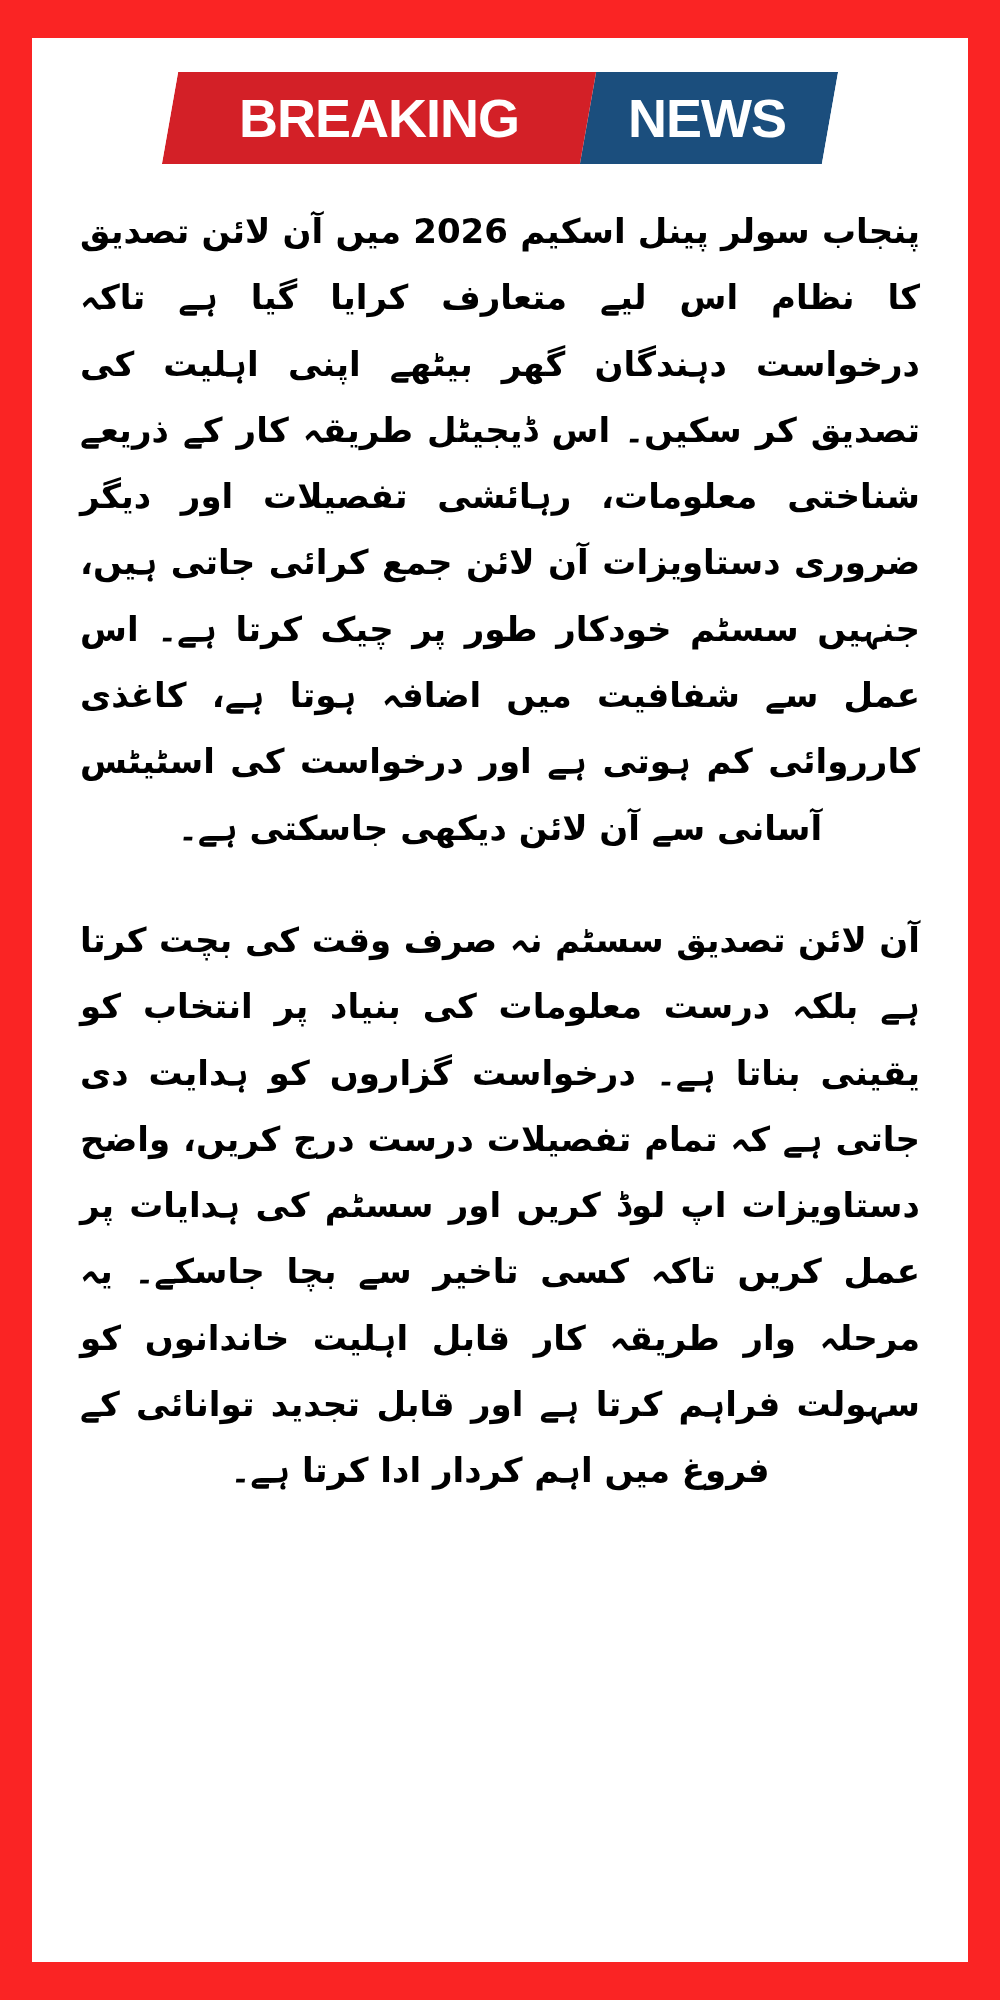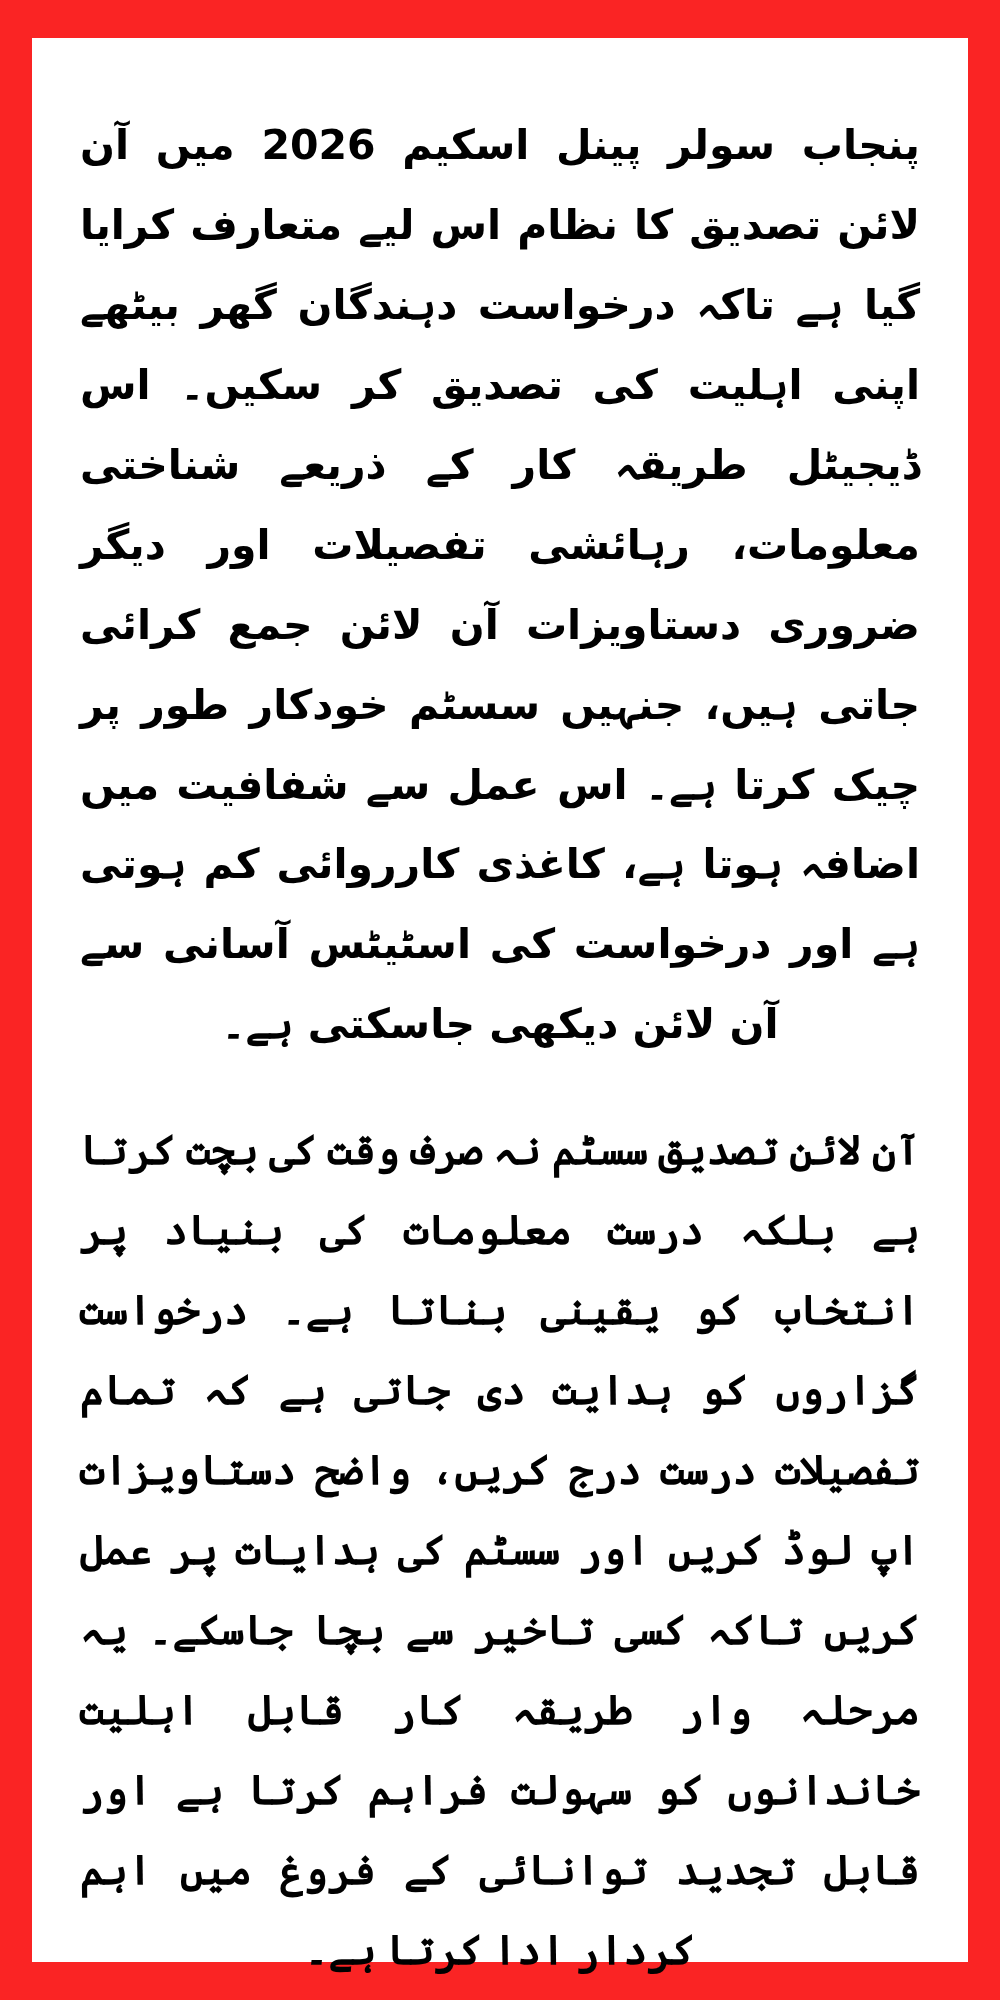--- a/index.html
+++ b/index.html
@@ -77,31 +77,30 @@
     padding-left: 10px;
     padding-right: 14px;
   }
   
   .article {
     direction: rtl;
     text-align: justify;
     text-align-last: center;
     color: #000000;
     font-family: "DejaVu Sans", "Liberation Sans", sans-serif;
-    font-size: 41px;
+    font-size: 34px;
     line-height: 1.95;
     font-weight: 600;
     flex: 1 1 auto;
   }
   .article p {
     margin: 0 0 46px 0;
   }
   .article p:last-child {
     margin-bottom: 0;
-    font-family: Liberation Serif, serif;
   }
 </style>
 </head>
 <body>
 
 <div class="page-frame">
   <div class="page-sheet">
 
     <div class="banner">
       <div class="banner-left">

